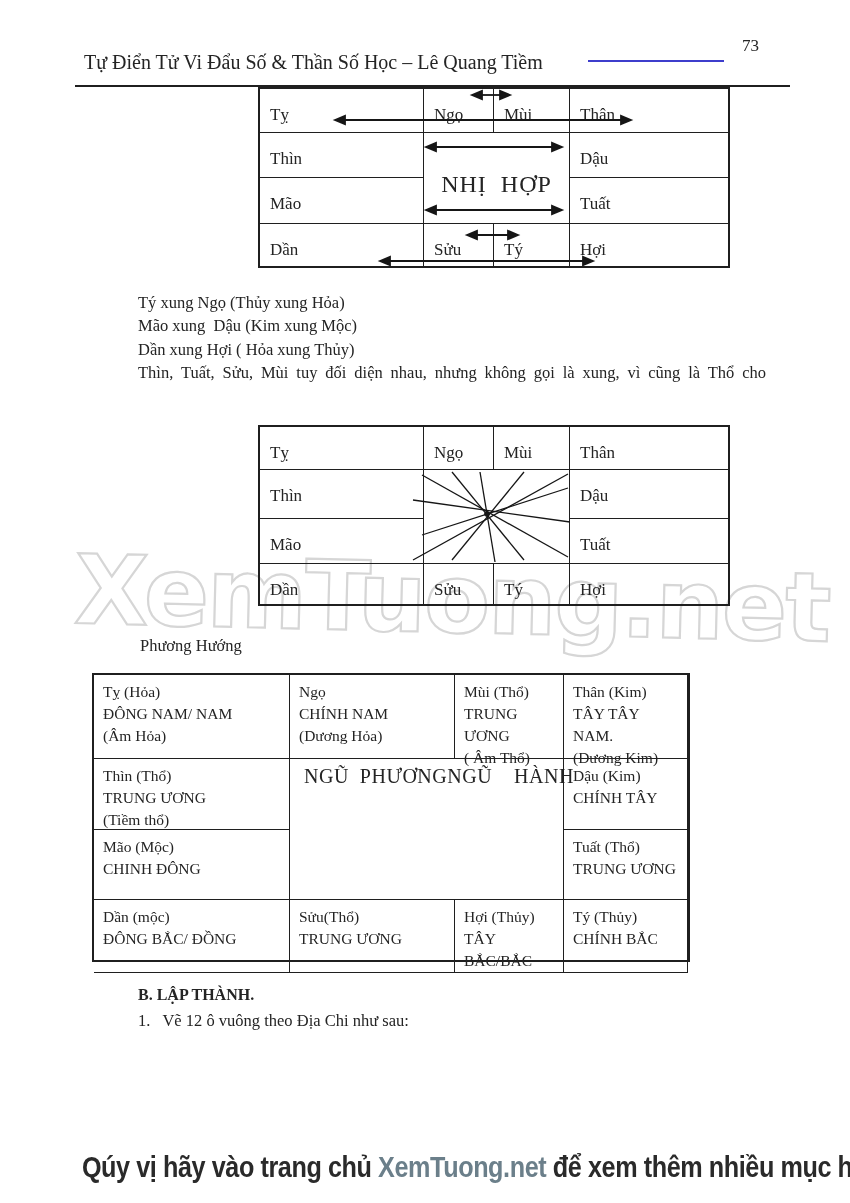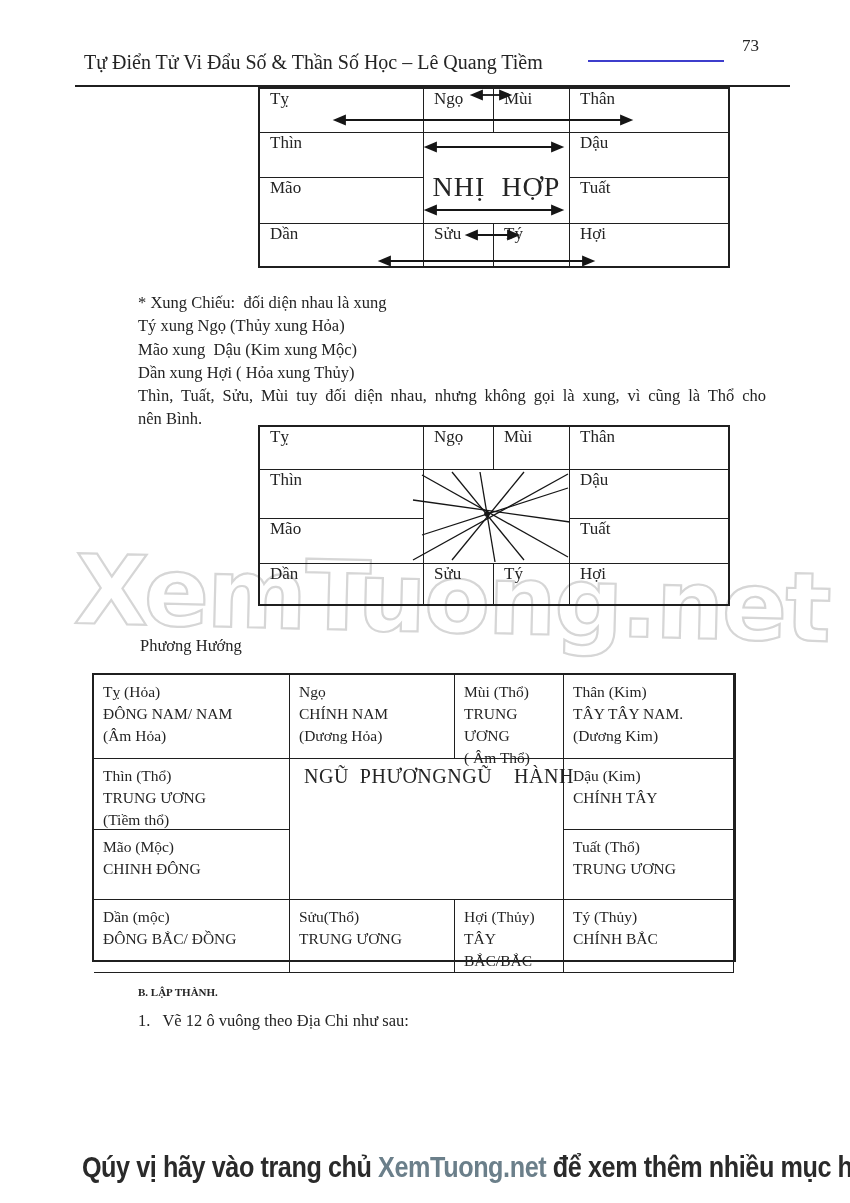--- a/index.html
+++ b/index.html
@@ -28,52 +28,52 @@
 
   
   .z-table {
     position:absolute; width:472px; height:181px;
     display:grid; grid-template-columns:164px 70px 76px 1fr;
     border:2px solid #1f1f1f; background:transparent;
   }
   .t1 { left:258px; top:87px;  grid-template-rows:44px 45px 46px 1fr; }
   .t2 { left:258px; top:425px; grid-template-rows:43px 49px 45px 1fr; }
   .zc { border-right:1.5px solid #1f1f1f; border-bottom:1.5px solid #1f1f1f;
-        padding:0 0 0 10px; font-size:17px; }
+        padding:16px 0 0 10px; font-size:17px; }
   .nr { border-right:none; }
   .nb { border-bottom:none; }
   .z-center { grid-column:2/4; grid-row:2/4; position:relative; }
   .nhihop-label {
     position:absolute; left:0; right:0; top:38px; text-align:center;
-    font-size:28px; letter-spacing:1px; white-space:pre;
+    font-size:24px; letter-spacing:1px; white-space:pre;
   }
   .overlay { position:absolute; inset:-2px; width:472px; height:181px; pointer-events:none; }
 
   
   .para { position:absolute; left:138px; top:291px; width:628px; font-size:16.5px; }
   .para .ln { line-height:23.3px; white-space:pre-wrap; }
   .para .just { text-align:justify; text-align-last:justify; }
 
   
   .ph-heading { position:absolute; left:140px; top:636px; font-size:16.5px;text-align:center; }
   .ph-table {
-    position:absolute; left:92px; top:673px; width:644px; height:289px;
+    position:absolute; left:92px; top:673px; width:598px; height:289px;
     display:grid; grid-template-columns:196px 165px 109px 1fr;
     grid-template-rows:84px 71px 70px 1fr;
     border:2px solid #1f1f1f; background:transparent;
   }
   .pc { border-right:1.5px solid #1f1f1f; border-bottom:1.5px solid #1f1f1f;
         padding:6px 8px 0 9px; font-size:15.5px; line-height:22px; }
   .ph-center { grid-column:2/4; grid-row:2/4;
         display:flex; flex-direction:row; justify-content:space-evenly;
         padding-left:14px; }
   .ph-center .big { font-size:20px; white-space:pre; letter-spacing:0.5px; }
 
   
-  .sec-b-heading { position:absolute; left:138px; top:986px; font-size:11px; font-weight:bold; }
+  .sec-b-heading { position:absolute; left:138px; top:986px; font-size:16px; font-weight:bold; }
   .sec-b-item { position:absolute; left:138px; top:1011px; font-size:16.5px; white-space:pre-wrap; }
 
   
   .footer { position:absolute; left:0; top:1150px; width:850px; text-align:center; }
   .footer-inner {
     display:inline-block; white-space:nowrap;
     font-family:"Liberation Sans", sans-serif; font-size:30px; font-weight:600;
     letter-spacing:-0.5px; color:#2a2a2a;
     transform:scaleX(0.84); transform-origin:center;
   }
@@ -133,26 +133,24 @@
           <polygon points="209,148 219,143.8 219,152.2"></polygon>
             <polygon points="260,148 250,143.8 250,152.2"></polygon>
           <line x1="130" y1="174" x2="327" y2="174"></line>
           <polygon points="122,174 132,169.8 132,178.2"></polygon>
             <polygon points="335,174 325,169.8 325,178.2"></polygon>
         </g>
       </svg>
     </div>
 
     <div class="para">
-      <div class="ln">* Xung Chiếu:  đối diện nhau là xung</div>
       <div class="ln">Tý xung Ngọ (Thủy xung Hỏa)</div>
       <div class="ln">Mão xung  Dậu (Kim xung Mộc)</div>
       <div class="ln">Dần xung Hợi ( Hỏa xung Thủy)</div>
       <div class="ln just">Thìn, Tuất, Sửu, Mùi tuy đối diện nhau, nhưng không gọi là xung, vì cũng là Thổ cho</div>
-      <div class="ln">nên Bình.</div>
     </div>
 
     <div class="z-table t2">
       <div class="zc">Tỵ</div>
       <div class="zc">Ngọ</div>
       <div class="zc">Mùi</div>
       <div class="zc nr">Thân</div>
 
       <div class="zc">Thìn</div>
       <div class="zc z-center"></div>

